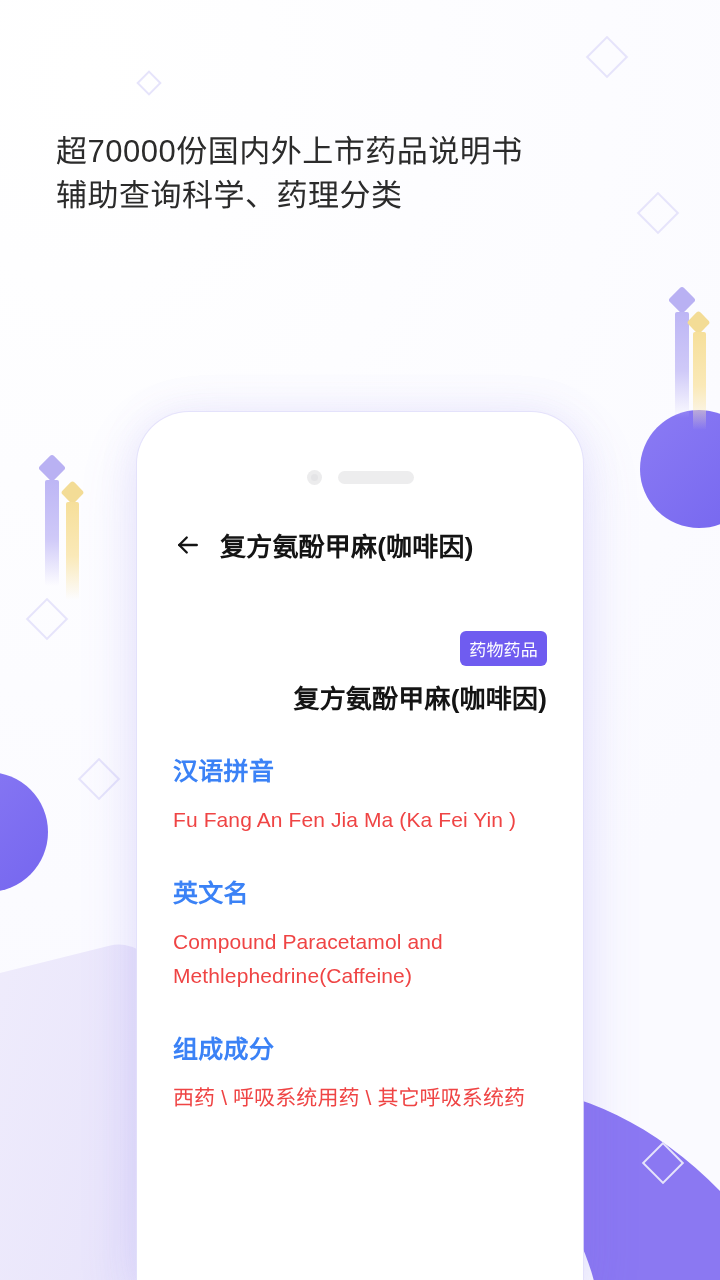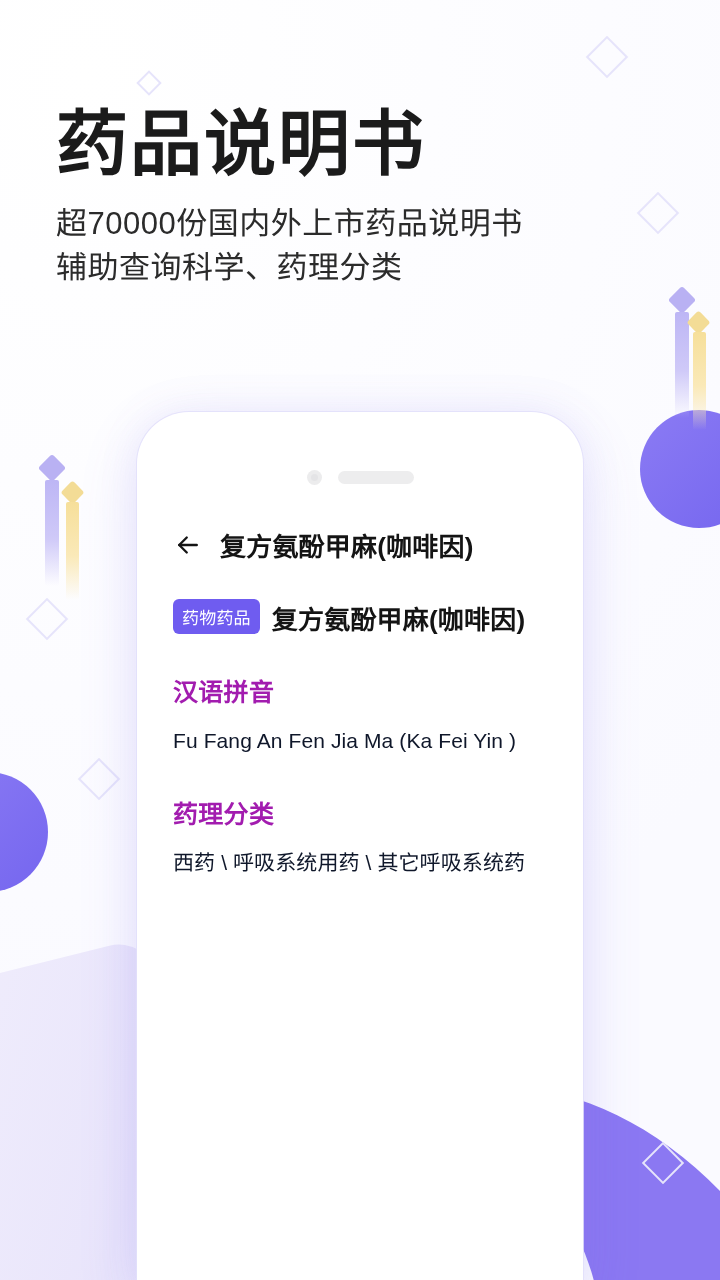--- a/index.html
+++ b/index.html
@@ -168,23 +168,24 @@
   }
   .nav-title {
     font-size: 26px;
     font-weight: 700;
     color: #141414;
     letter-spacing: 0.2px;
   }
 
   .title-row {
     display: flex;
-    align-items: flex-start;
+    align-items: flex-end;
     gap: 12px;
-    margin-top: 36px;
+    margin-top: 68px;
+    flex-direction: column;
   }
   .tag-badge {
     background: #6f5cf0;
     color: #ffffff;
     font-size: 17px;
     font-weight: 500;
     padding: 5px 9px;
     border-radius: 6px;
     white-space: nowrap;
     letter-spacing: 0.2px;
@@ -193,28 +194,28 @@
     font-size: 26px;
     font-weight: 700;
     color: #141414;
     letter-spacing: 0.2px;
   }
 
   .section { margin-top: 36px; }
   .section-title {
     font-size: 25px;
     font-weight: 700;
-    color: #a21caf;
+    color: #3b82f6;
     margin: 0 0 16px 0;
     letter-spacing: 0.3px;
   }
   .section-body {
     font-size: 21px;
     line-height: 1.62;
-    color: #0f172a;
+    color: #ef4444;
     margin: 0;
     letter-spacing: 0.1px;
   }
   .section.tight { margin-top: 30px; }
 
   
   .watermark {
     position: absolute;
     right: 22px;
     bottom: 18px;
@@ -256,21 +257,20 @@
   <div class="deco bar-purple" style="width:14px;height:106px;left:675px;top:312px;"></div>
   <div class="deco diamond-solid" style="width:17px;height:17px;left:690px;top:314px;background:#f3dc96;"></div>
   <div class="deco bar-gold" style="width:13px;height:98px;left:693px;top:332px;"></div>
 
   <div class="deco diamond-solid" style="width:20px;height:20px;left:42px;top:458px;background:#b9b1f3;"></div>
   <div class="deco bar-purple" style="width:14px;height:106px;left:45px;top:480px;"></div>
   <div class="deco diamond-solid" style="width:17px;height:17px;left:64px;top:484px;background:#f3dc96;"></div>
   <div class="deco bar-gold" style="width:13px;height:98px;left:66px;top:502px;"></div>
 
   <div class="headline-block">
-    <h1 class="headline">药品说明书</h1>
     <p class="subheadline">超70000份国内外上市药品说明书辅助查询科学、药理分类</p>
   </div>
 
   <div class="phone">
 
     <div class="phone-notch">
       <div class="notch-cam"></div>
       <div class="notch-speaker"></div>
     </div>
 
@@ -287,26 +287,30 @@
       <div class="title-row">
         <span class="tag-badge">药物药品</span>
         <span class="drug-name">复方氨酚甲麻(咖啡因)</span>
       </div>
 
       <div class="section">
         <h2 class="section-title">汉语拼音</h2>
         <p class="section-body">Fu Fang An Fen Jia Ma (Ka Fei Yin )</p>
       </div>
 
-
       <div class="section">
+        <h2 class="section-title">英文名</h2>
+        <p class="section-body">Compound Paracetamol and Methlephedrine(Caffeine)</p>
+      </div>
+
+      <div class="section">
       </div>
 
       <div class="section tight">
-        <h2 class="section-title">药理分类</h2>
+        <h2 class="section-title">组成成分</h2>
         <p class="section-body">西药 \ 呼吸系统用药 \ 其它呼吸系统药</p>
       </div>
 
     </div>
   </div>
 
 
 </div>
 
 </body></html>

